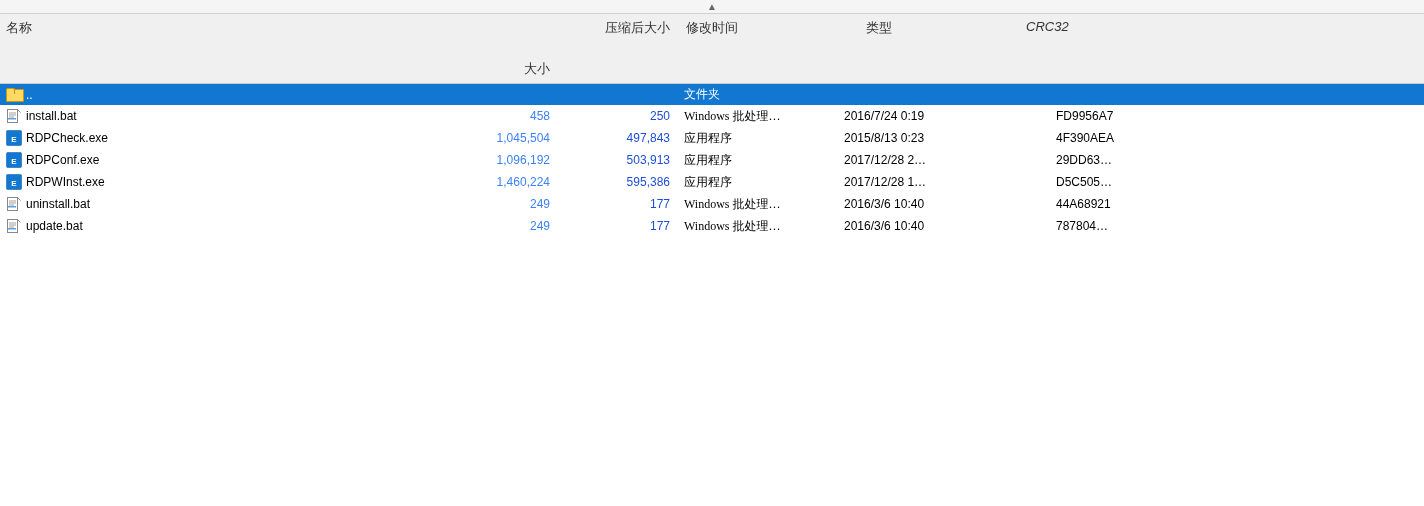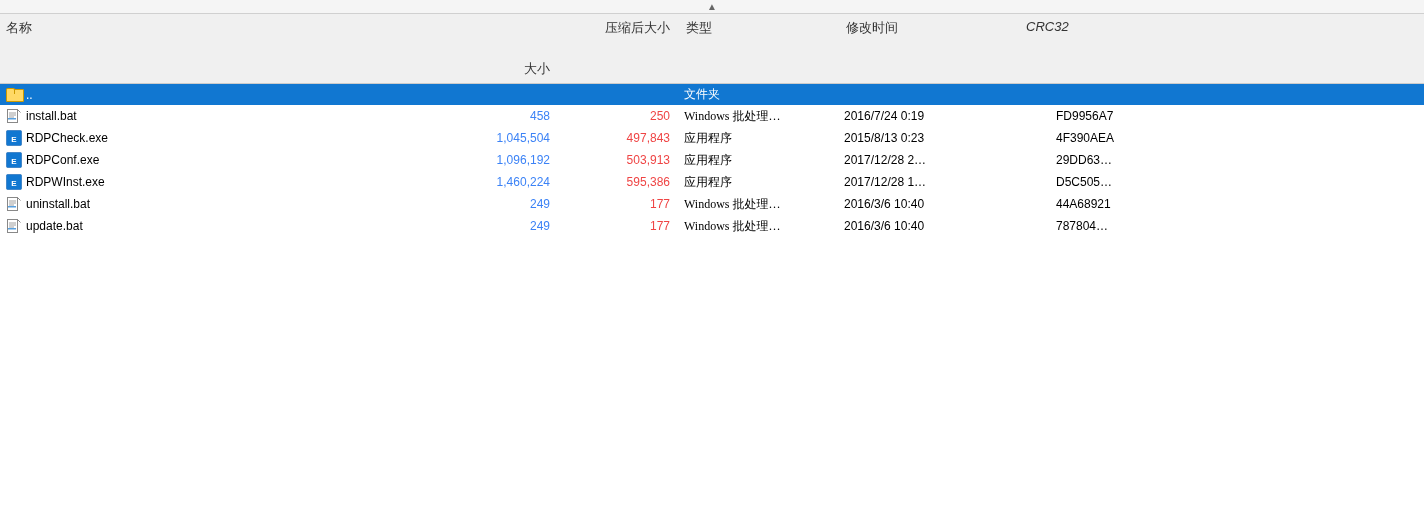--- a/index.html
+++ b/index.html
@@ -97,21 +97,21 @@
       text-align: right;
       padding-right: 10px;
       color: #3b82f6;
       white-space: nowrap;
     }
 
     .col-compressed-val {
       width: 120px;
       text-align: right;
       padding-right: 10px;
-      color: #ef4444;
+      color: #1d4ed8;
       white-space: nowrap;
     }
 
     .col-type-val {
       width: 160px;
       padding-left: 4px;
       white-space: nowrap;
       overflow: hidden;
       text-overflow: ellipsis;
       font-family: Liberation Serif, serif;
@@ -188,22 +188,22 @@
 <div class="file-manager">
 
   <div class="top-sort">
     <span class="sort-arrow">▲</span>
   </div>
 
   <div class="table-header">
     <div class="col-header col-name">名称</div>
     <div class="col-header col-size">大小</div>
     <div class="col-header col-compressed">压缩后大小</div>
+    <div class="col-header col-modified">修改时间</div>
     <div class="col-header col-type">类型</div>
-    <div class="col-header col-modified">修改时间</div>
     <div class="col-header col-crc">CRC32</div>
   </div>
 
   <div class="file-list" id="file-list">
   <div class="file-row selected">
         <div class="col-name-val">
           <span class="file-icon folder-icon"></span>
           <span>..</span>
         </div>
         <div class="col-size-val"></div>

